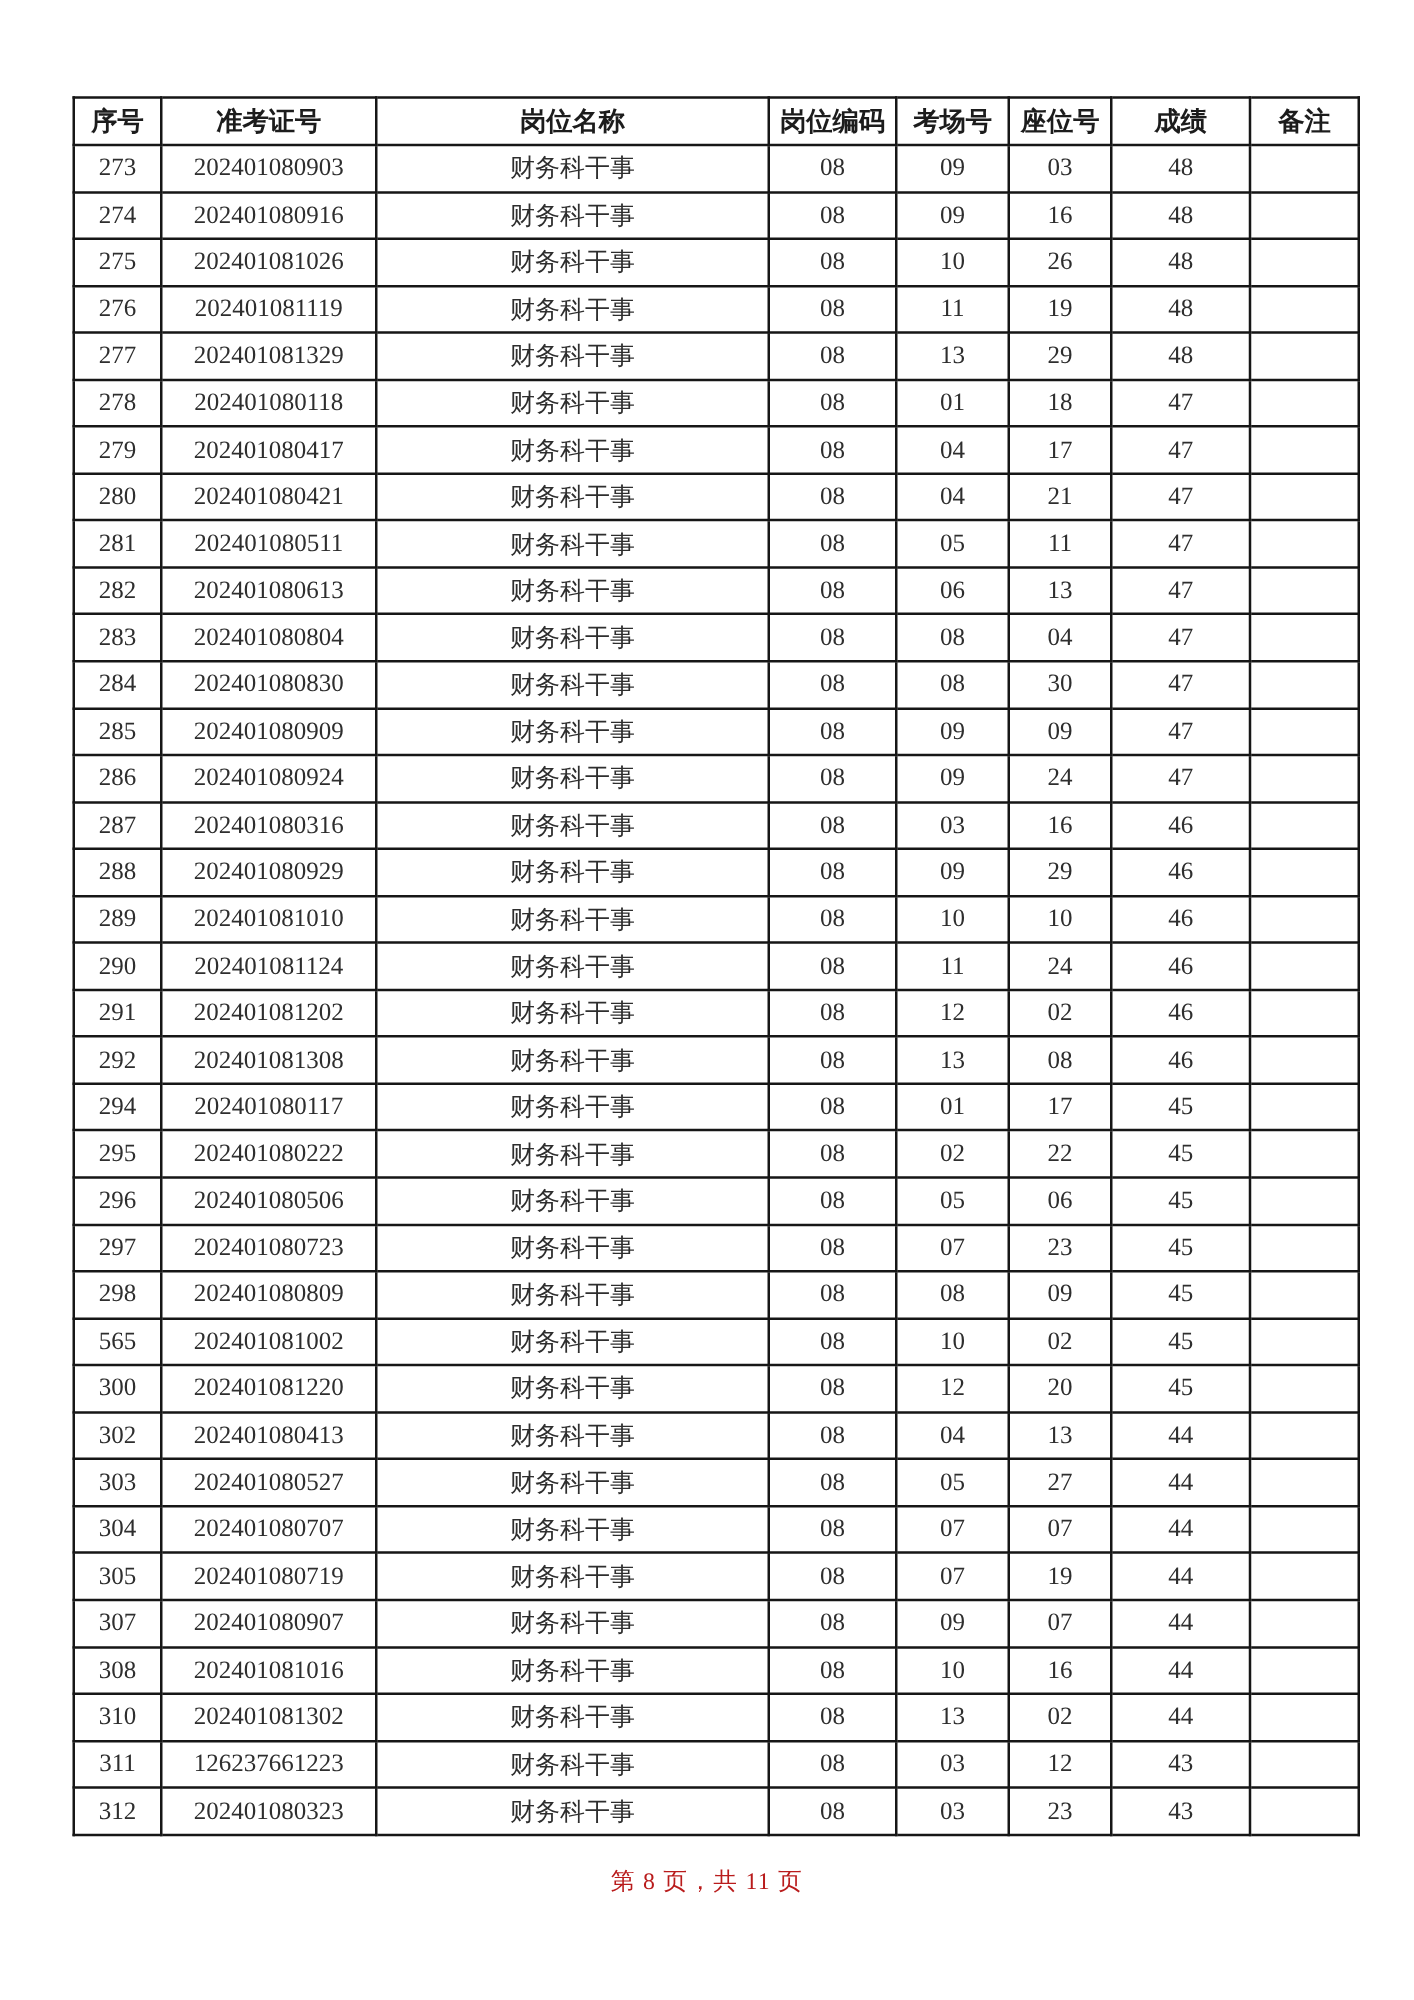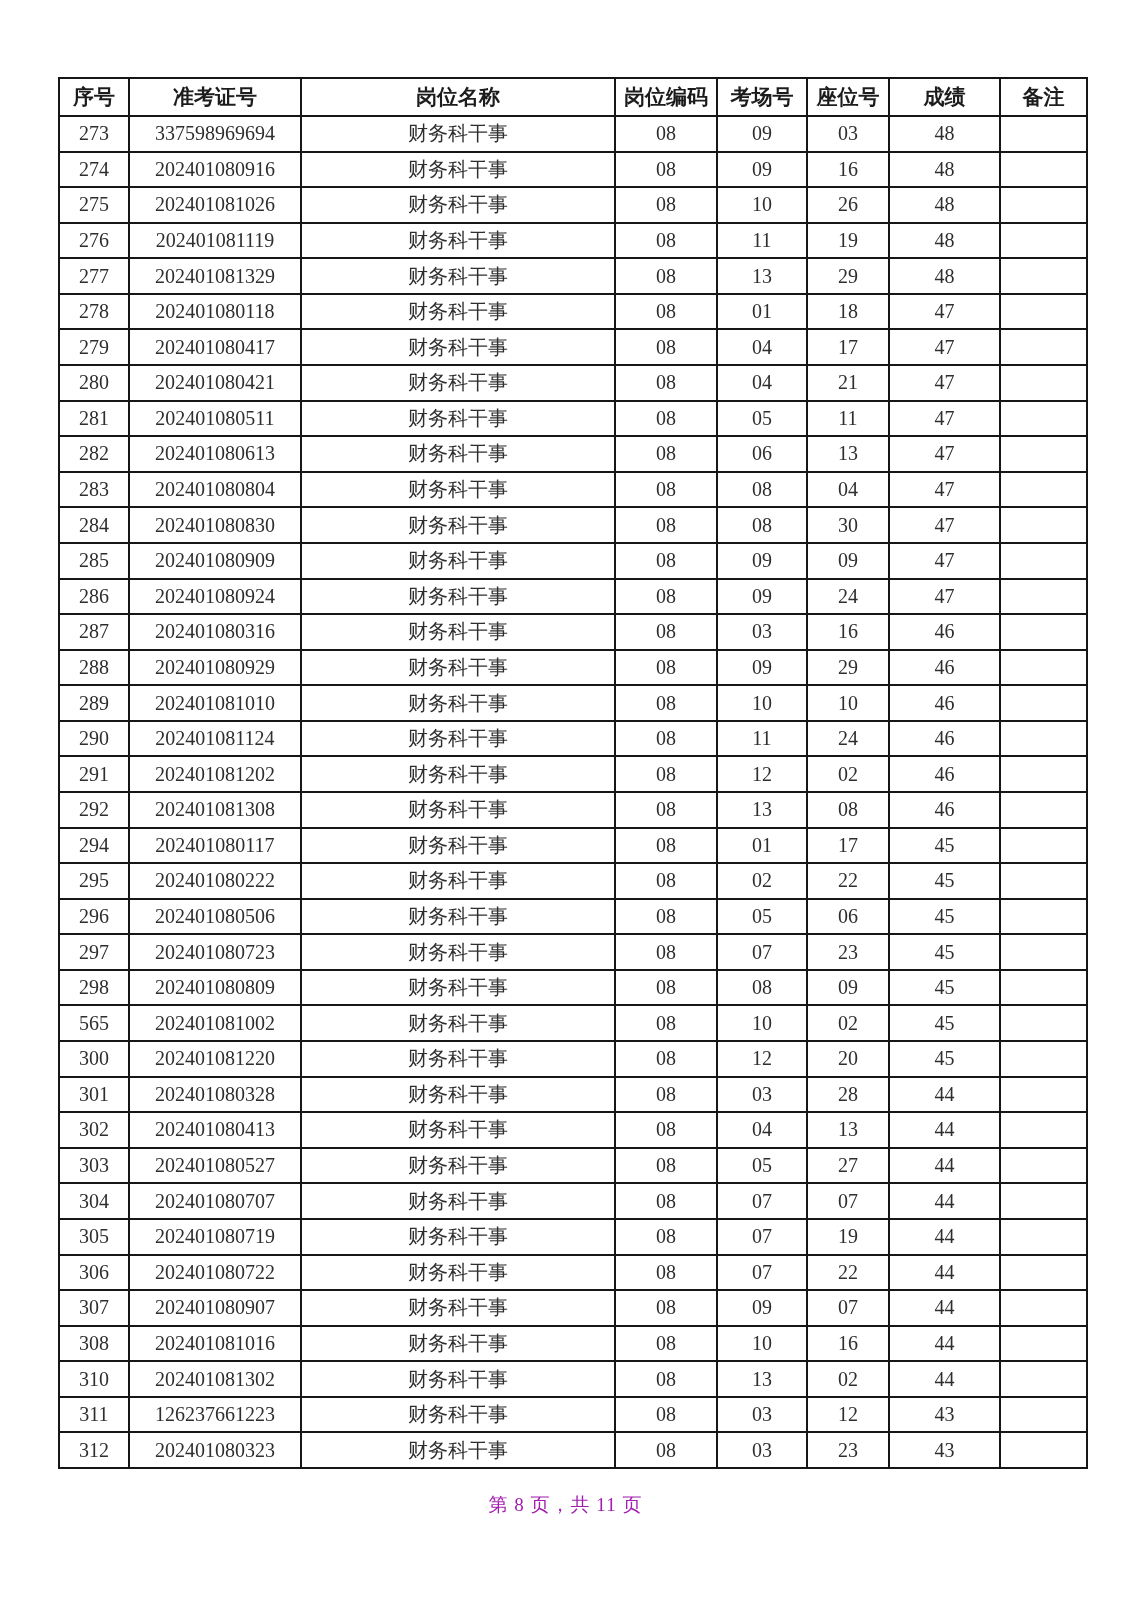--- a/index.html
+++ b/index.html
@@ -49,21 +49,21 @@
     font-weight: normal;
     color: var(--body-text);
   }
   .page-footer {
     position: absolute;
     left: 0;
     top: 1492px;
     width: 100%;
     text-align: center;
     font-size: 19px;
-    color: #a21caf;
+    color: #b91c1c;
     letter-spacing: 1px;
   }
 </style>
 </head>
 <body>
 
 <div class="page">
   <table class="results-table">
     <colgroup id="table-colgroup">
         <col style="width: 70px;">
@@ -83,21 +83,21 @@
           <th>岗位编码</th>
           <th>考场号</th>
           <th>座位号</th>
           <th>成绩</th>
           <th>备注</th>
         </tr>
     </thead>
     <tbody id="table-body">
         <tr>
           <td>273</td>
-          <td>337598969694</td>
+          <td>202401080903</td>
           <td>财务科干事</td>
           <td>08</td>
           <td>09</td>
           <td>03</td>
           <td>48</td>
           <td></td>
         </tr>
         <tr>
           <td>274</td>
           <td>202401080916</td>
@@ -352,30 +352,20 @@
           <td>300</td>
           <td>202401081220</td>
           <td>财务科干事</td>
           <td>08</td>
           <td>12</td>
           <td>20</td>
           <td>45</td>
           <td></td>
         </tr>
         <tr>
-          <td>301</td>
-          <td>202401080328</td>
-          <td>财务科干事</td>
-          <td>08</td>
-          <td>03</td>
-          <td>28</td>
-          <td>44</td>
-          <td></td>
-        </tr>
-        <tr>
           <td>302</td>
           <td>202401080413</td>
           <td>财务科干事</td>
           <td>08</td>
           <td>04</td>
           <td>13</td>
           <td>44</td>
           <td></td>
         </tr>
         <tr>
@@ -398,30 +388,20 @@
           <td>44</td>
           <td></td>
         </tr>
         <tr>
           <td>305</td>
           <td>202401080719</td>
           <td>财务科干事</td>
           <td>08</td>
           <td>07</td>
           <td>19</td>
-          <td>44</td>
-          <td></td>
-        </tr>
-        <tr>
-          <td>306</td>
-          <td>202401080722</td>
-          <td>财务科干事</td>
-          <td>08</td>
-          <td>07</td>
-          <td>22</td>
           <td>44</td>
           <td></td>
         </tr>
         <tr>
           <td>307</td>
           <td>202401080907</td>
           <td>财务科干事</td>
           <td>08</td>
           <td>09</td>
           <td>07</td>

